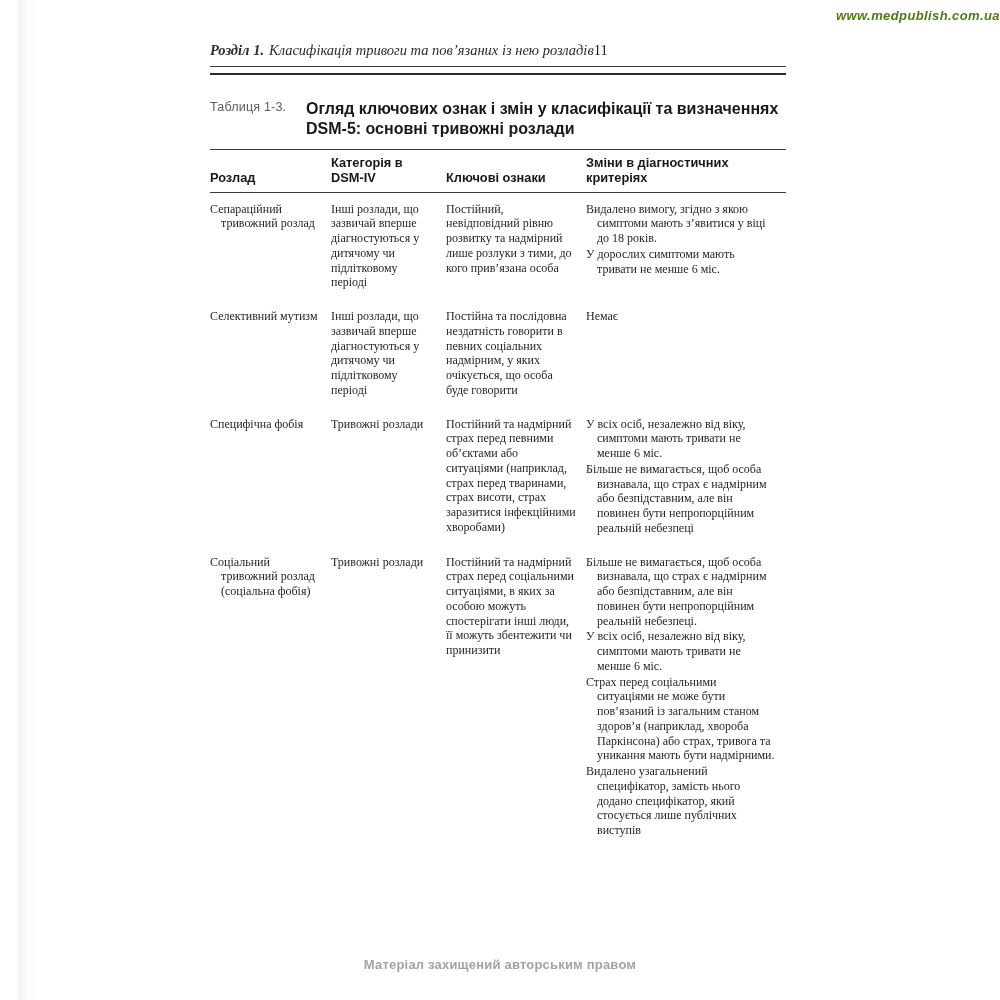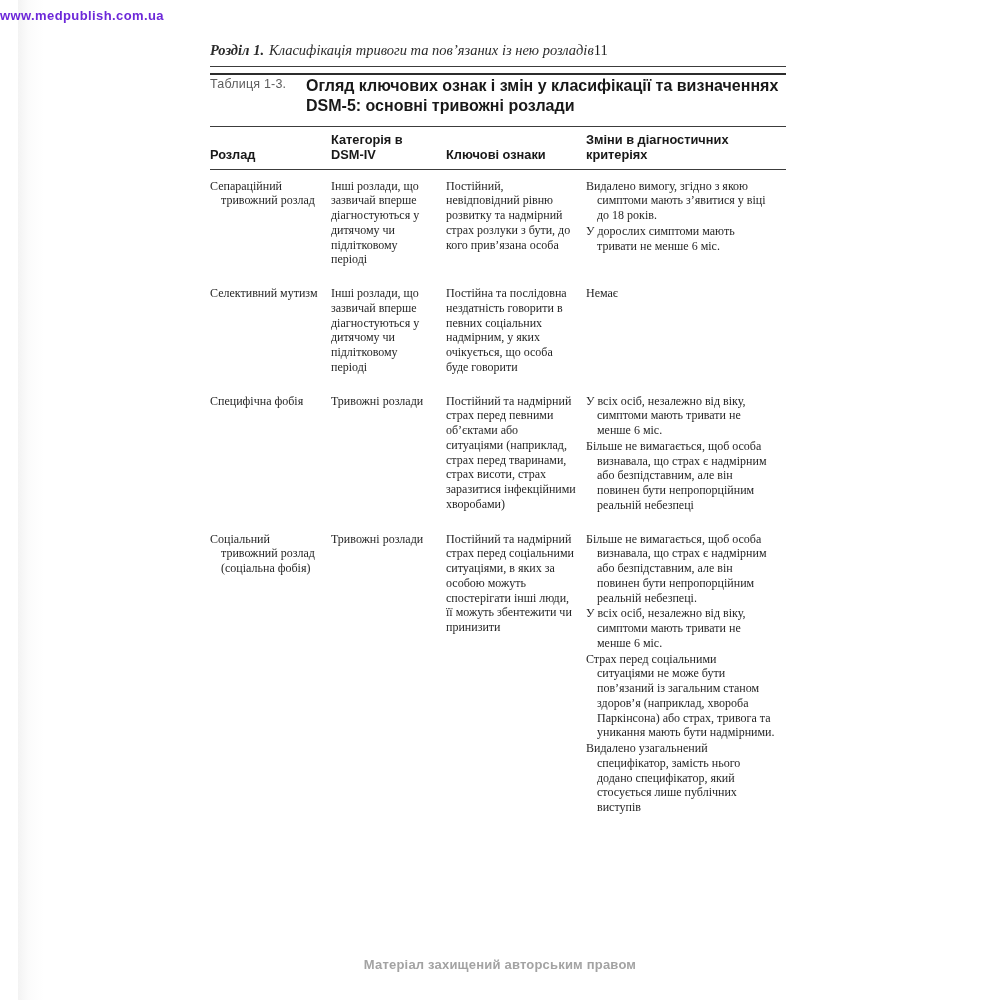--- a/index.html
+++ b/index.html
@@ -12,39 +12,39 @@
     color:#2b2b2b;
   }
   
   .gutter{
     position:absolute;left:18px;top:0;width:26px;height:100%;
     background:linear-gradient(to right,#f3f3f3,#fbfbfb 40%,#ffffff);
     pointer-events:none;
   }
   .site-url{
     position:absolute;top:8px;left:0;width:100%;
-    text-align:left;
+    text-align:right;
     font-family:"Liberation Sans",sans-serif;
-    font-size:13px;font-weight:bold;color:#6d28d9;letter-spacing:.4px;
+    font-size:13px;font-weight:bold;color:#4d7c0f;letter-spacing:.4px;font-style:italic;
   }
   .content{
     position:absolute;left:210px;top:42px;width:576px;
   }
   .running-head{
     display:flex;align-items:baseline;
     font-size:14.5px;font-style:italic;
     padding-bottom:7px;
     border-bottom:1px solid #3c3c3c;
   }
   .running-head .chapter{font-weight:bold;font-style:italic;margin-right:5px;}
   .running-head .page-num{font-style:normal;font-weight:normal;font-size:14.5px;color:#1d1d1d;}
   .table-block{margin-top:6px;border-top:2px solid #2c2c2c;}
   .table-caption{
     display:flex;
-    padding:1px 0 10px 0;
+    padding:24px 0 10px 0;
     font-family:"Liberation Sans",sans-serif;
   }
   .table-caption .label{
     flex:0 0 96px;
     font-size:12.5px;color:#5c5c5c;letter-spacing:.2px;
     padding-top:1px;
   }
   .table-caption .title{
     flex:1;
     font-size:16px;font-weight:bold;color:#181818;line-height:1.25;
@@ -117,21 +117,21 @@
         </thead>
         <tbody>
             <tr>
               <td>
                 <div class="para hang">Сепараційний тривожний розлад</div>
               </td>
               <td>
                 <div class="para">Інші розлади, що зазвичай вперше діагностуються у дитячому чи підлітковому періоді</div>
               </td>
               <td>
-                <div class="para">Постійний, невідповідний рівню розвитку та надмірний страх розлуки з бути, до кого прив’язана особа</div>
+                <div class="para">Постійний, невідповідний рівню розвитку та надмірний лише розлуки з тими, до кого прив’язана особа</div>
               </td>
               <td>
                 <div class="para hang">Видалено вимогу, згідно з якою симптоми мають з’явитися у віці до 18 років.</div>
                 <div class="para hang">У дорослих симптоми мають тривати не менше 6 міс.</div>
               </td>
             </tr>
             <tr>
               <td>
                 <div class="para hang">Селективний мутизм</div>
               </td>

